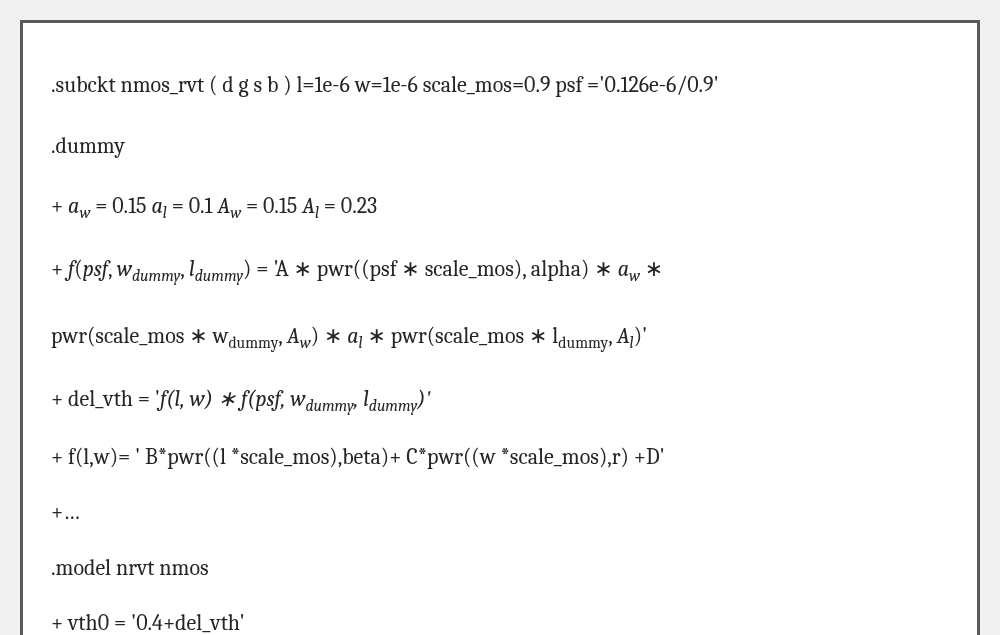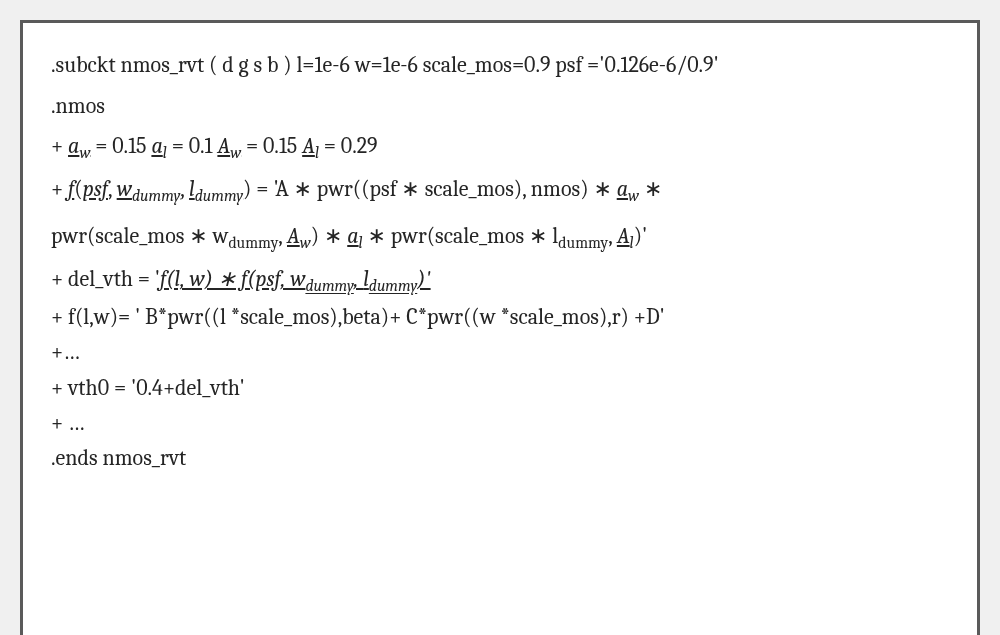--- a/index.html
+++ b/index.html
@@ -21,74 +21,75 @@
       background: #ffffff;
       border: 3px solid #5a5a5a;
       padding: 22px 28px;
       color: #252525;
       font-size: 22px;
       line-height: 1.85;
       overflow: hidden;
     }
     .line {
       white-space: nowrap;
+      margin-top: 20px;
     }
     sub {
       font-size: 0.72em;
       vertical-align: sub;
       font-style: italic;
     }
     .math-var {
       font-style: italic;
-      text-decoration: underline;
     }
     .spacer-small {
       height: 4px;
     }
     .tight {
       line-height: 1.6;
     }
     .normal-w {
       font-style: normal;
     }
   </style>
 </head>
 <body>
 
 <div class="document-frame">
 
   <div class="line">.subckt nmos_rvt ( d g s b ) l=1e-6 w=1e-6 scale_mos=0.9 psf ='0.126e-6/0.9'</div>
 
-  <div class="line">.nmos</div>
+  <div class="line">.dummy</div>
 
 
   <div class="line">
-    <span>+  </span><span class="math-var"><span>a</span><sub>w</sub></span><span> = 0.15   </span><span class="math-var"><span>a</span><sub>l</sub></span><span> = 0.1  </span><span class="math-var"><span>A</span><sub>w</sub></span><span> = 0.15  </span><span class="math-var"><span>A</span><sub>l</sub></span><span> = 0.29</span>
+    <span>+  </span><span class="math-var"><span>a</span><sub>w</sub></span><span> = 0.15   </span><span class="math-var"><span>a</span><sub>l</sub></span><span> = 0.1  </span><span class="math-var"><span>A</span><sub>w</sub></span><span> = 0.15  </span><span class="math-var"><span>A</span><sub>l</sub></span><span> = 0.23</span>
   </div>
 
   <div class="line">
-    <span>+ </span><span class="math-var">f</span><span>(</span><span class="math-var">psf</span><span>, </span><span class="math-var"><span>w</span><sub>dummy</sub></span><span>, </span><span class="math-var"><span>l</span><sub>dummy</sub></span><span>) = 'A ∗ pwr((psf  ∗ scale_mos), nmos) ∗ </span><span class="math-var"><span>a</span><sub>w</sub></span><span> ∗ </span>
+    <span>+ </span><span class="math-var">f</span><span>(</span><span class="math-var">psf</span><span>, </span><span class="math-var"><span>w</span><sub>dummy</sub></span><span>, </span><span class="math-var"><span>l</span><sub>dummy</sub></span><span>) = 'A ∗ pwr((psf  ∗ scale_mos), alpha) ∗ </span><span class="math-var"><span>a</span><sub>w</sub></span><span> ∗ </span>
   </div>
 
   <div class="spacer-small"></div>
 
   <div class="line">
     <span>pwr(scale_mos ∗ w</span><sub class="normal-w">dummy</sub><span>, </span><span class="math-var"><span>A</span><sub>w</sub></span><span>) ∗  </span><span class="math-var"><span>a</span><sub>l</sub></span><span> ∗ pwr(scale_mos ∗ l</span><sub class="normal-w">dummy</sub><span>, </span><span class="math-var"><span>A</span><sub>l</sub></span><span>)'</span>
   </div>
 
   <div class="spacer-small"></div>
 
   <div class="line tight">
     <span>+ del_vth =   '</span><span class="math-var">f(l, w) ∗ f(psf, w</span><sub class="math-var">dummy</sub><span class="math-var">, </span><span class="math-var">l</span><sub class="math-var">dummy</sub><span class="math-var">)'</span>
   </div>
 
   <div class="line tight">+ f(l,w)= ' B*pwr((l *scale_mos),beta)+ C*pwr((w *scale_mos),r) +D'</div>
 
   <div class="line tight">+…</div>
 
+  <div class="line tight">.model nrvt nmos</div>
 
   <div class="line tight">+ vth0 = '0.4+del_vth'</div>
 
   <div class="line tight">+ …</div>
 
   <div class="line tight">.ends nmos_rvt</div>
 
 </div>
 
 </body></html>

